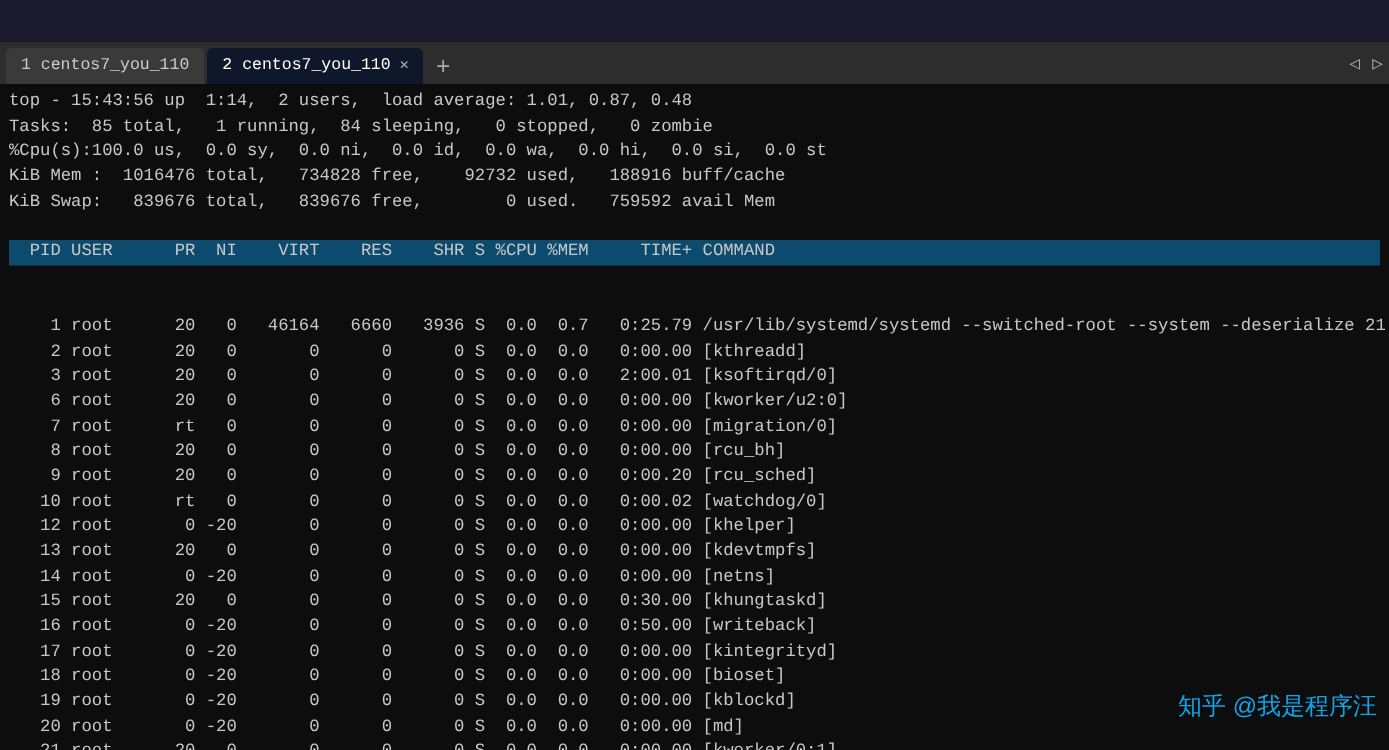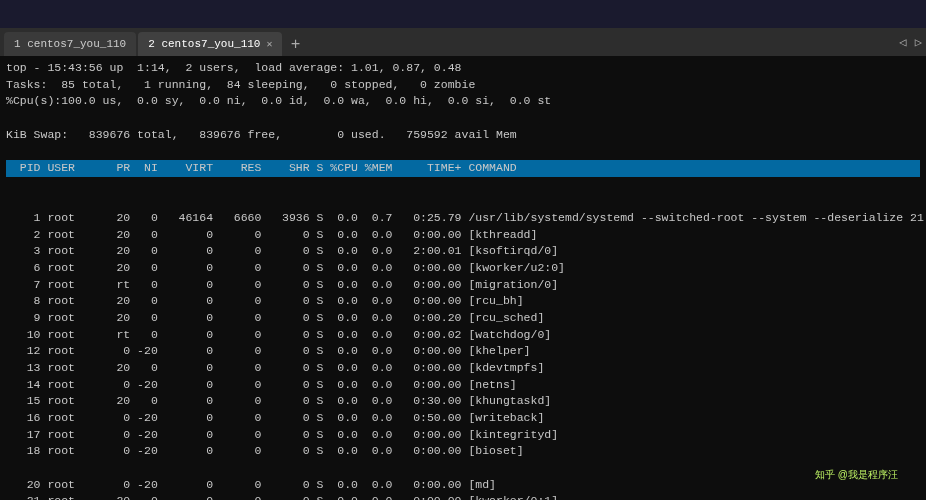--- a/index.html
+++ b/index.html
@@ -42,21 +42,21 @@
       font-size: 11px;
       color: #ccc;
       background: #3a3a3a;
       border-top-left-radius: 4px;
       border-top-right-radius: 4px;
       cursor: pointer;
       gap: 6px;
       white-space: nowrap;
     }
     .tab.active {
-      background: #404040;
+      background: #0f172a;
       color: #fff;
     }
     .tab-close {
       font-size: 10px;
       color: #aaa;
       cursor: pointer;
     }
     .tab-add {
       height: 22px;
       width: 22px;
@@ -81,36 +81,36 @@
       flex: 1;
       background: #0d0d0d;
       color: #c8c8c8;
       padding: 4px 6px;
       overflow: hidden;
       font-size: 11.5px;
       line-height: 1.45;
     }
     .line { white-space: pre; }
     .header-row {
-      background: #0369a1;
+      background: #0c4a6e;
       color: #c8c8c8;
       display: block;
     }
     .highlighted-row {
       outline: 2px solid #e05050;
       color: #ffffff;
       display: block;
       background: #0d0d0d;
     }
     .watermark {
       position: absolute;
       bottom: 18px;
-      right: 28px;
-      color: #bef264;
-      font-size: 10px;
+      right: 8px;
+      color: #0ea5e9;
+      font-size: 16px;
       font-family: sans-serif;
     }
   </style>
 </head>
 <body>
 
 <div class="window">
 
   <div class="titlebar">
     <div class="tabs-area">
@@ -128,41 +128,41 @@
     <div class="titlebar-nav">
       <span>◁</span>
       <span>▷</span>
     </div>
   </div>
 
   <div class="terminal">
     <span class="line">top - 15:43:56 up  1:14,  2 users,  load average: 1.01, 0.87, 0.48</span><br>
     <span class="line">Tasks:  85 total,   1 running,  84 sleeping,   0 stopped,   0 zombie</span><br>
     <span class="line">%Cpu(s):100.0 us,  0.0 sy,  0.0 ni,  0.0 id,  0.0 wa,  0.0 hi,  0.0 si,  0.0 st</span><br>
-    <br>
+    <span class="line">KiB Mem :  1016476 total,   734828 free,    92732 used,   188916 buff/cache</span><br>
     <span class="line">KiB Swap:   839676 total,   839676 free,        0 used.   759592 avail Mem</span><br>
     <br>
     <span class="line header-row">  PID USER      PR  NI    VIRT    RES    SHR S %CPU %MEM     TIME+ COMMAND</span><br>
     <br>
     <span class="line">    1 root      20   0   46164   6660   3936 S  0.0  0.7   0:25.79 /usr/lib/systemd/systemd --switched-root --system --deserialize 21</span><br>
     <span class="line">    2 root      20   0       0      0      0 S  0.0  0.0   0:00.00 [kthreadd]</span><br>
     <span class="line">    3 root      20   0       0      0      0 S  0.0  0.0   2:00.01 [ksoftirqd/0]</span><br>
     <span class="line">    6 root      20   0       0      0      0 S  0.0  0.0   0:00.00 [kworker/u2:0]</span><br>
     <span class="line">    7 root      rt   0       0      0      0 S  0.0  0.0   0:00.00 [migration/0]</span><br>
     <span class="line">    8 root      20   0       0      0      0 S  0.0  0.0   0:00.00 [rcu_bh]</span><br>
     <span class="line">    9 root      20   0       0      0      0 S  0.0  0.0   0:00.20 [rcu_sched]</span><br>
     <span class="line">   10 root      rt   0       0      0      0 S  0.0  0.0   0:00.02 [watchdog/0]</span><br>
     <span class="line">   12 root       0 -20       0      0      0 S  0.0  0.0   0:00.00 [khelper]</span><br>
     <span class="line">   13 root      20   0       0      0      0 S  0.0  0.0   0:00.00 [kdevtmpfs]</span><br>
     <span class="line">   14 root       0 -20       0      0      0 S  0.0  0.0   0:00.00 [netns]</span><br>
     <span class="line">   15 root      20   0       0      0      0 S  0.0  0.0   0:30.00 [khungtaskd]</span><br>
     <span class="line">   16 root       0 -20       0      0      0 S  0.0  0.0   0:50.00 [writeback]</span><br>
     <span class="line">   17 root       0 -20       0      0      0 S  0.0  0.0   0:00.00 [kintegrityd]</span><br>
     <span class="line">   18 root       0 -20       0      0      0 S  0.0  0.0   0:00.00 [bioset]</span><br>
-    <br>
+    <span class="line">   19 root       0 -20       0      0      0 S  0.0  0.0   0:00.00 [kblockd]</span><br>
     <span class="line">   20 root       0 -20       0      0      0 S  0.0  0.0   0:00.00 [md]</span><br>
     <span class="line">   21 root      20   0       0      0      0 S  0.0  0.0   0:00.00 [kworker/0:1]</span><br>
     <span class="line">   26 root      20   0       0      0      0 S  0.0  0.0   0:00.00 [kswapd0]</span><br>
     <br>
     <br>
     <br>
     <br>
     <br>
     <br>
   </div>

